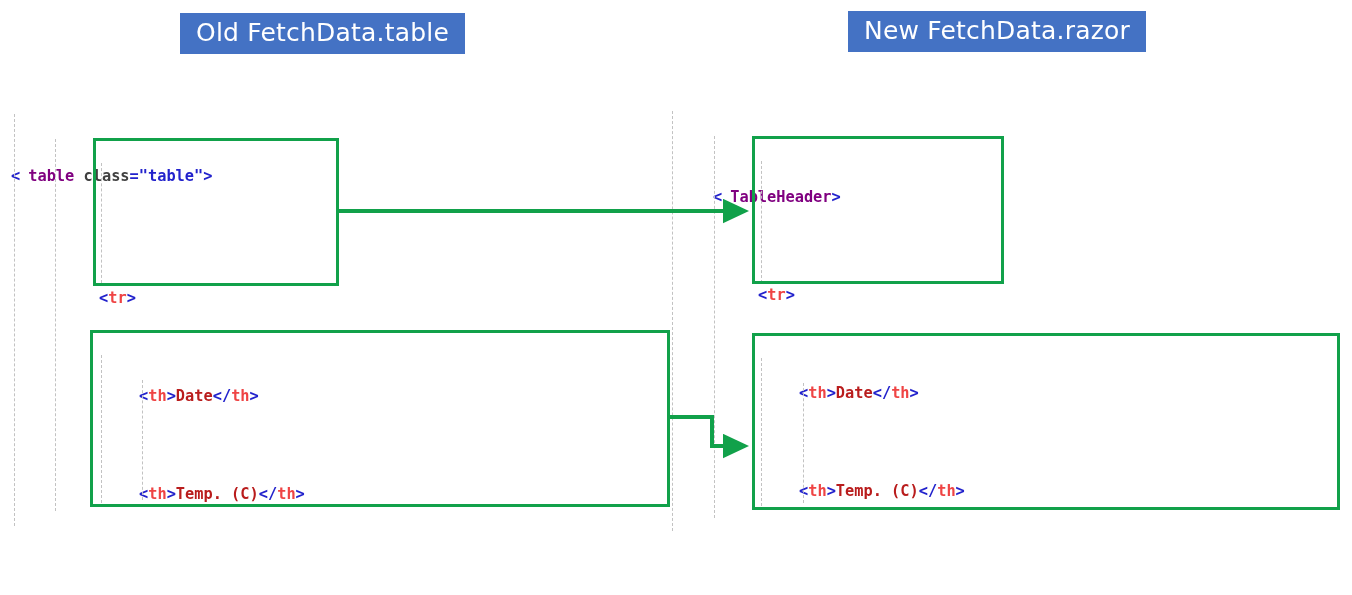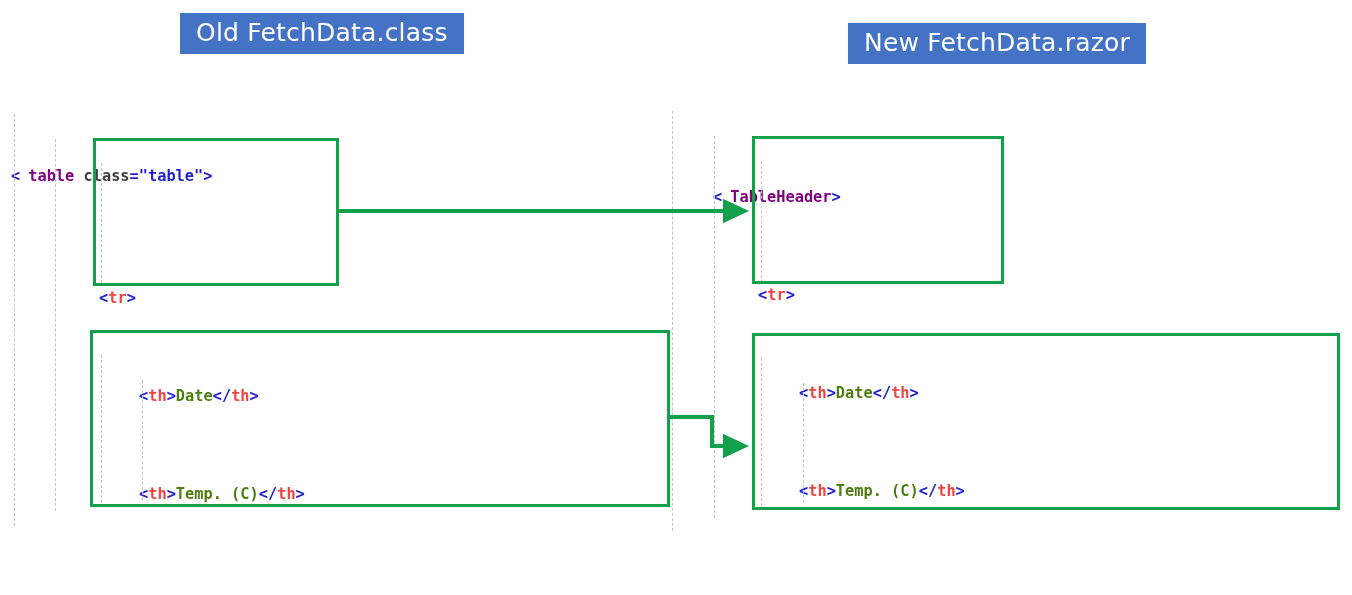--- a/index.html
+++ b/index.html
@@ -21,21 +21,21 @@
     background: #4472c4;
     color: #ffffff;
     font-family: "DejaVu Sans", "Liberation Sans", sans-serif;
     font-size: 25px;
     line-height: 1;
     padding: 7px 16px 9px 16px;
     white-space: nowrap;
     letter-spacing: 0.2px;
   }
   #banner-old { left: 180px; top: 13px; }
-  #banner-new { left: 848px; top: 23px; }
+  #banner-new { left: 848px; top: 11px; }
 
   
   .code-panel {
     position: absolute;
     font-family: "DejaVu Sans Mono", "Liberation Mono", monospace;
     font-size: 15.3px;
     line-height: 24.5px;
     white-space: pre;
     color: #1a1a1a;
     font-weight: bold;
@@ -44,21 +44,21 @@
   #panel-right { left: 668px; top: 87px; }
 
   .ln { position: relative; height: 24.5px; }
 
   
   .tag      { color: #800080; margin-left: 8px; }            
   .tagdark  { color: #ef4444; }            
   .ang      { color: #2222cc; }            
   .attr     { color: #404040; }            
   .str      { color: #2222cc; }            
-  .plain    { color: #4d7c0f; }
+  .plain    { color: #b91c1c; }
 
   
   .guide {
     position: absolute;
     width: 0;
     border-left: 1px dashed #c2c2c2;
   }
 
   
   .hbox {
@@ -71,21 +71,21 @@
   #hbox-l-body { left: 90px;  top: 330px; width: 580px; height: 177px; }
   #hbox-r-head { left: 752px; top: 136px; width: 252px; height: 148px; }
   #hbox-r-body { left: 752px; top: 333px; width: 588px; height: 177px; }
 
   
   .arrow-svg { position: absolute; left: 0; top: 0; width: 1352px; height: 595px; pointer-events: none; }
 </style>
 </head>
 <body>
 
-<div class="banner" id="banner-old">Old FetchData.class</div>
+<div class="banner" id="banner-old">Old FetchData.table</div>
 <div class="banner" id="banner-new">New FetchData.razor</div>
 
 <div class="code-panel" id="panel-left">
 
   <div class="ln"><span class="ang">&lt;</span><span class="tag">table</span><span> </span><span class="attr">class</span><span class="ang">=</span><span class="str">"table"</span><span class="ang">&gt;</span></div>
 
 
   <div class="ln" style="padding-left:88px"><span class="ang">&lt;</span><span class="tagdark">tr</span><span class="ang">&gt;</span></div>
 
   <div class="ln" style="padding-left:128px"><span class="ang">&lt;</span><span class="tagdark">th</span><span class="ang">&gt;</span><span class="plain">Date</span><span class="ang">&lt;/</span><span class="tagdark">th</span><span class="ang">&gt;</span></div>

